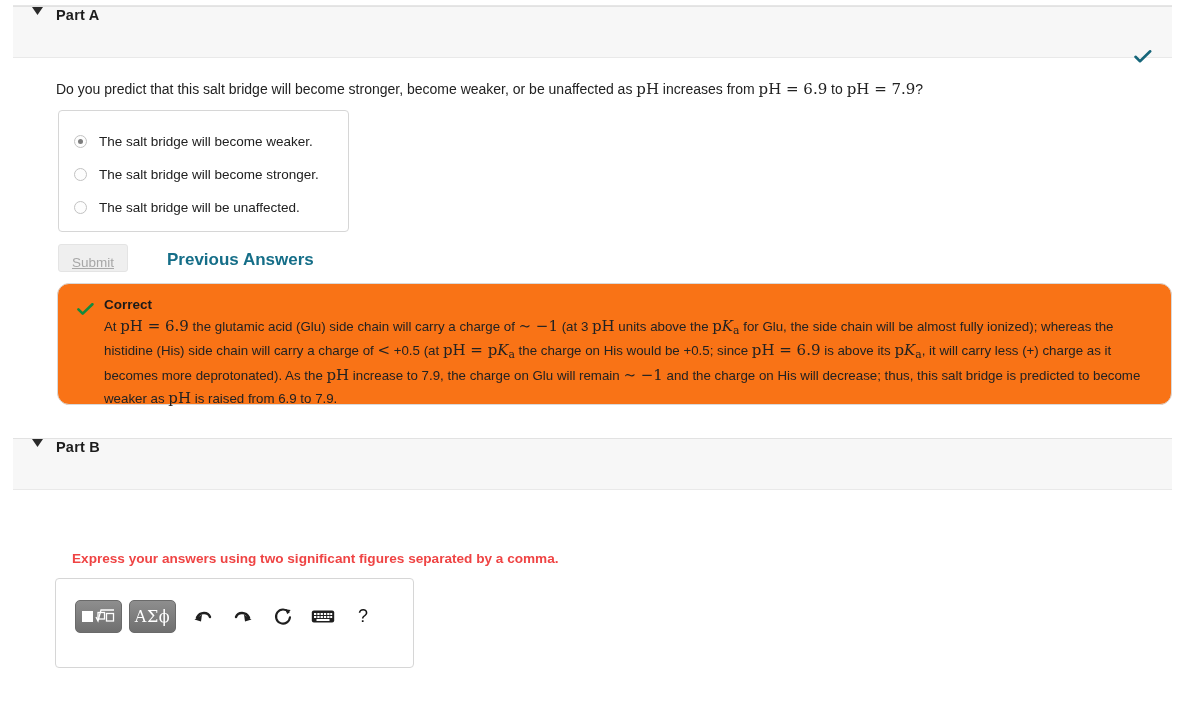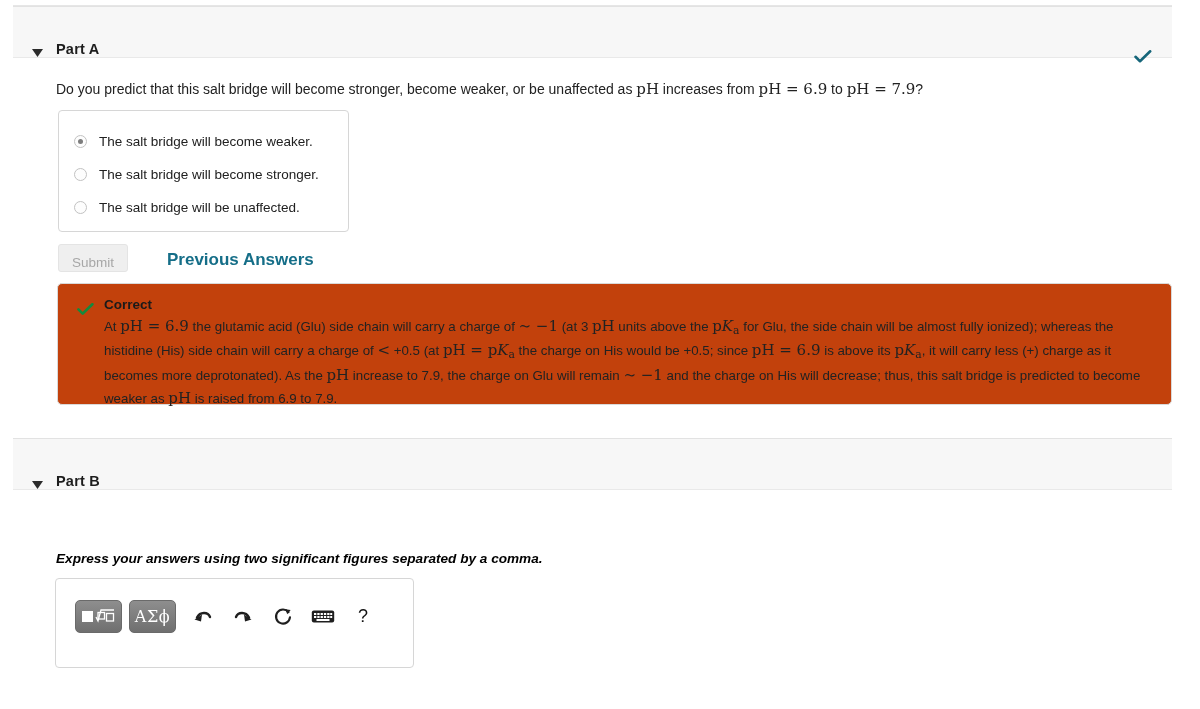--- a/index.html
+++ b/index.html
@@ -16,21 +16,21 @@
 
   
   .part-header {
     position: absolute;
     left: 13px;
     width: 1159px;
     background: #f7f7f7;
     border-top: 1px solid #e2e2e2;
     border-bottom: 1px solid #e9e9e9;
     display: flex;
-    align-items: flex-end;
+    align-items: flex-start;
   }
   .part-header.a { top: 6px; height: 52px; }
   .part-header.b { top: 438px; height: 52px; }
 
   .caret {
     width: 14px; margin-left: 17px; margin-right: 12px;
     display: flex; align-items: center; justify-content: center;
     color: #2b2b2b;
   }
   .caret svg { display:block; }
@@ -103,54 +103,55 @@
     left: 58px; top: 244px;
     width: 70px; height: 28px;
     background: #efefef;
     border: 1px solid #e4e4e4;
     border-radius: 3px;
     color: #a7a7a7;
     font-size: 13.5px;
     font-family: "Liberation Sans", sans-serif;
     cursor: default;
     padding: 10px;
+    text-decoration: underline;
   }
   .prev-answers {
     position: absolute;
     left: 152px; top: 250px;
     font-size: 17px;
     font-weight: bold;
     color: #156e88;
     cursor: pointer;
     margin-left: 15px;
   }
 
   
   .feedback {
     position: absolute;
     left: 57px; top: 283px;
     width: 1115px;
     height: 122px;
     border: 1px solid #d9d9d9;
-    border-radius: 5px;
-    background: #c2410c;
+    border-radius: 12px;
+    background: #f97316;
   }
   .fb-check {
     position: absolute;
     left: 19px; top: 19px;
     color: #138a3e;
     line-height: 1;
   }
   .fb-body { position: absolute; left: 46px; top: 13px; right: 14px; }
   .fb-title { font-size: 13.5px; font-weight: bold; color: #1a1a1a; margin-bottom: 3px; }
   .fb-text { font-size: 13.3px; color: #222; line-height: 1.52; }
 
   
   .pb-q { position: absolute; left: 56px; top: 507px; width: 1105px; font-size: 13.6px; line-height: 1.52; color:#222; }
-  .pb-express { position: absolute; left: 56px; top: 551px; font-size: 13.6px; font-weight: bold; color:#000000;font-style:italic; }
+  .pb-express { position: absolute; left: 72px; top: 551px; font-size: 13.6px; font-weight: bold; color:#ef4444; }
 
   .answer-panel {
     position: absolute;
     left: 55px; top: 578px;
     width: 359px; height: 90px;
     border: 1px solid #d6d6d6;
     border-radius: 4px;
     background: #fff;
   }
 

